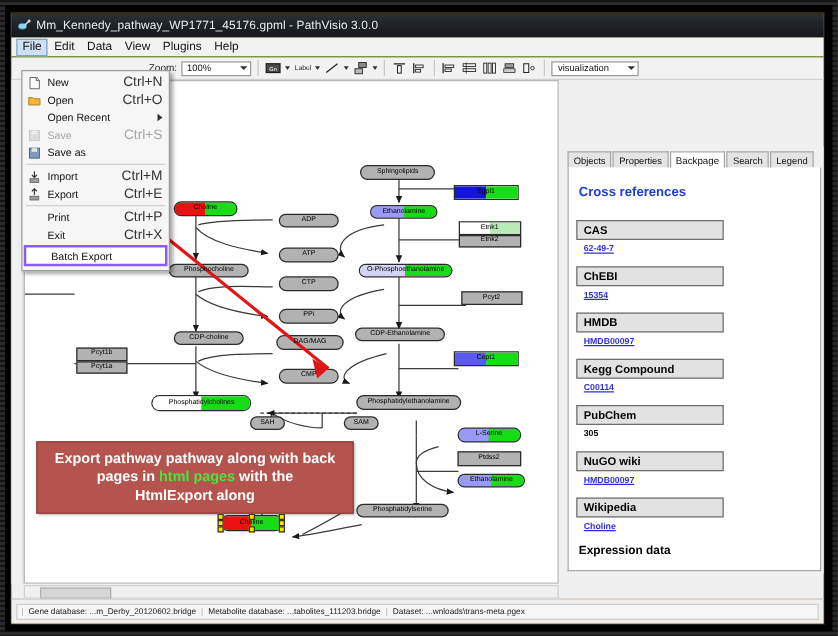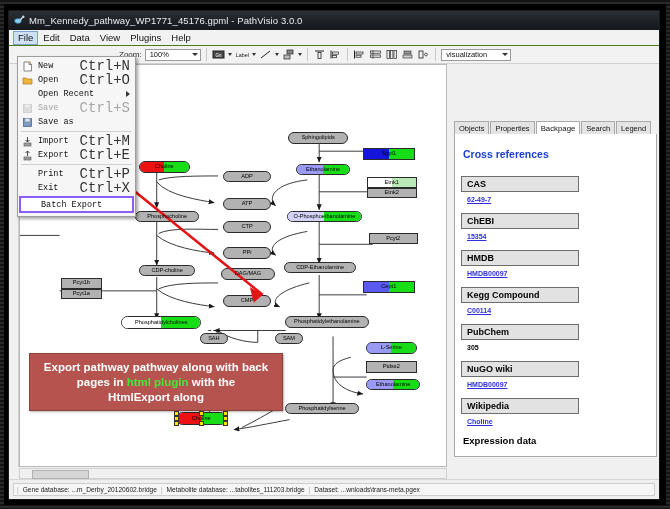--- a/index.html
+++ b/index.html
@@ -102,26 +102,26 @@
   .statusbar{position:absolute;left:0;bottom:0;width:100%;height:20px;background:#efefef;
     border-top:1px solid #d6d6d6;display:flex;align-items:center;box-sizing:border-box;padding:0 4px;}
   .status-inner{flex:1;border:1px solid #cdcdcd;background:#f6f6f6;height:13px;
     display:flex;align-items:center;font-size:6.6px;color:#1b1b1b;padding:0 3px;
     box-sizing:border-box;gap:4px;white-space:nowrap;}
   .st-sep{color:#aaa;}
 
   
   .dropdown{position:absolute;left:8px;top:45px;width:117px;
     background:#f6f6f6;border:1px solid #9d9d9d;box-shadow:2px 2px 3px rgba(0,0,0,.35);
-    padding:2px 0;z-index:60;font-family:Liberation Mono, monospace;}
+    padding:2px 0;z-index:60;}
   .dd-row{display:flex;align-items:center;height:14px;padding:0 3px;font-size:8.5px;color:#111;}
   .dd-row.dis{color:#a6a6a6;}
   .dd-ico{width:13px;height:12px;display:flex;align-items:center;justify-content:center;flex:none;}
   .dd-lbl{flex:1;padding-left:4px;}
-  .dd-acc{font-size:14px;color:#333;padding-right:2px;}
+  .dd-acc{font-size:11px;color:#333;padding-right:2px;}
   .dd-row.dis .dd-acc{color:#a6a6a6;}
   .dd-arrow{width:0;height:0;border-top:3px solid transparent;border-bottom:3px solid transparent;
     border-left:4px solid #333;margin-right:2px;}
   .dd-sep{height:1px;background:#d0d0d0;margin:2px 3px;}
   .dd-row.hot{border:2px solid #8b5cf6;height:13px;margin:1px 1px;background:#fff;}
 </style>
 </head>
 <body>
 
 <div id="root">
@@ -441,21 +441,21 @@
         </svg>
       </div>
 
       <div class="hscroll">
         <div class="hthumb"></div>
       </div>
 
       <div class="callout">
         <div>Export pathway pathway along with back</div>
         <div>
-          <span>pages in </span><span class="hl">html plugin</span><span> with the</span>
+          <span>pages in </span><span class="hl">html pages</span><span> with the</span>
         </div>
         <div>HtmlExport along</div>
       </div>
 
       <div class="sidebar">
         <div class="tabstrip">
           <span class="tab">Objects</span>
           <span class="tab">Properties</span>
           <span class="tab sel">Backpage</span>
           <span class="tab">Search</span>

